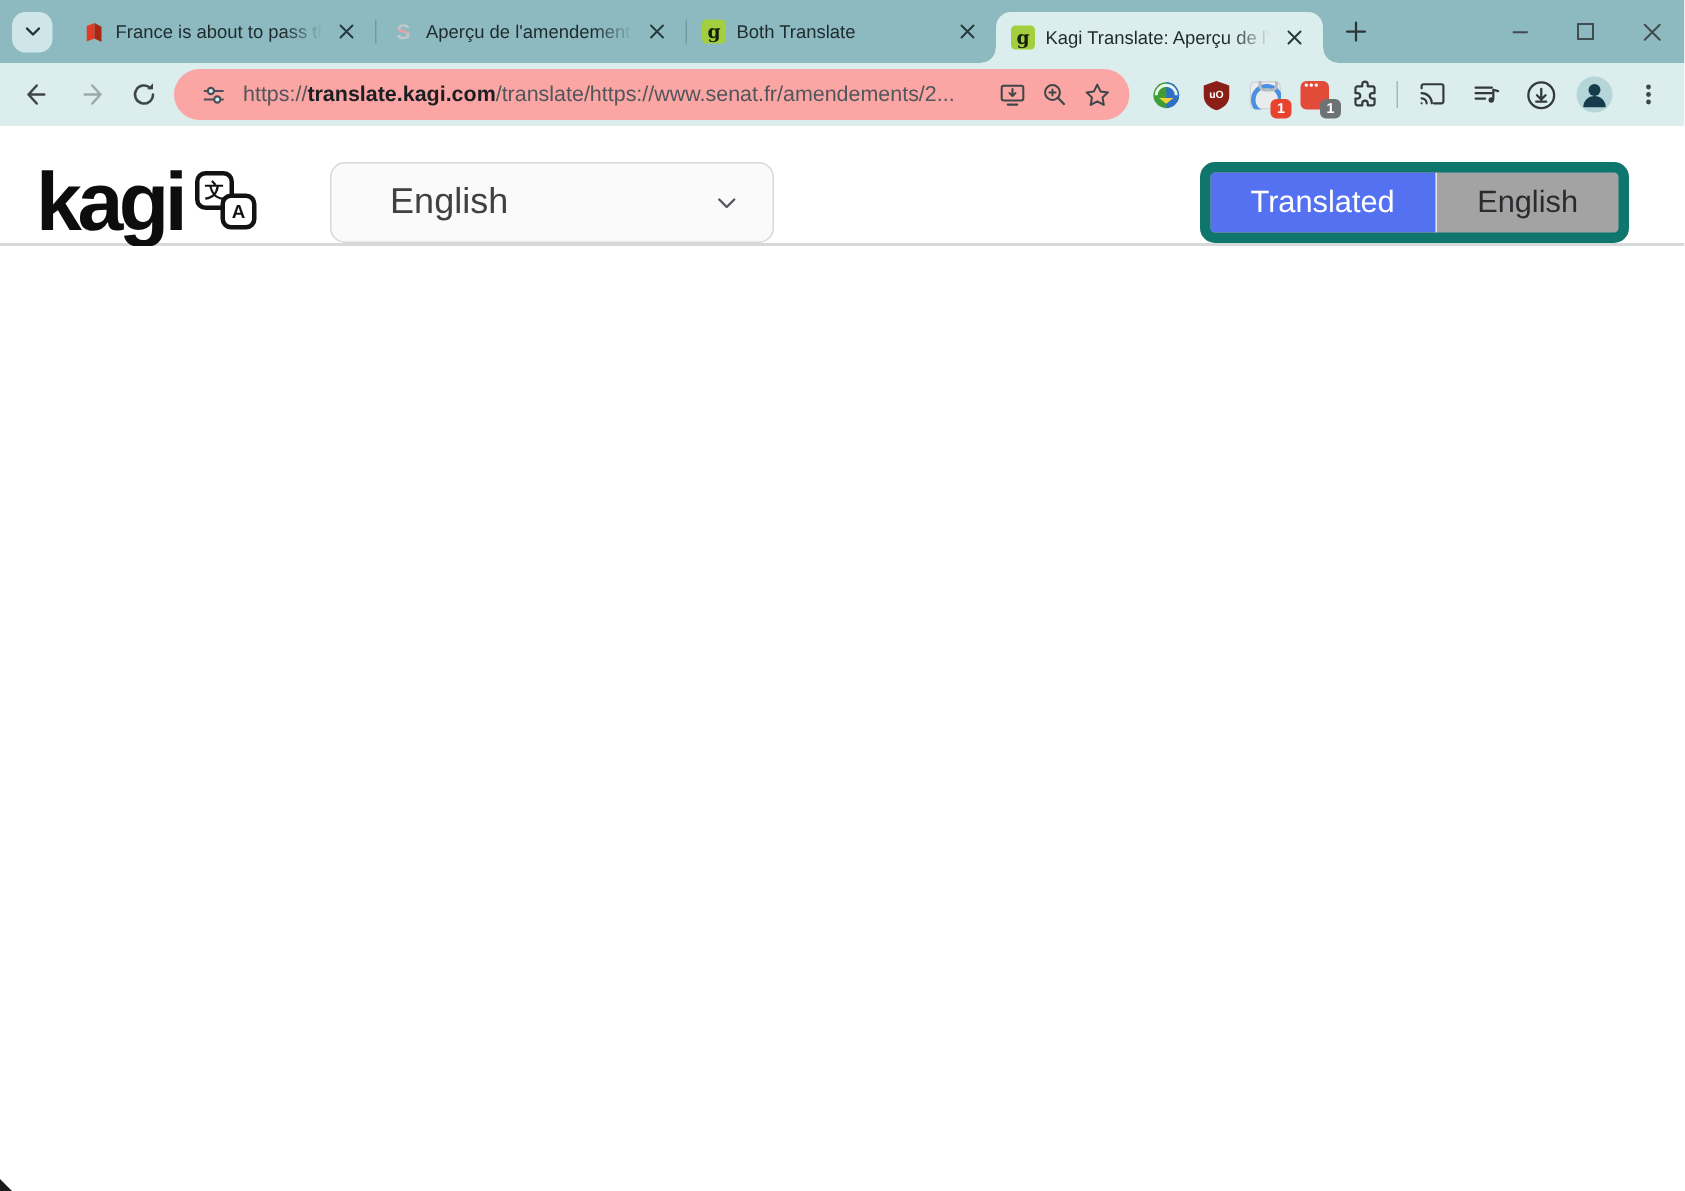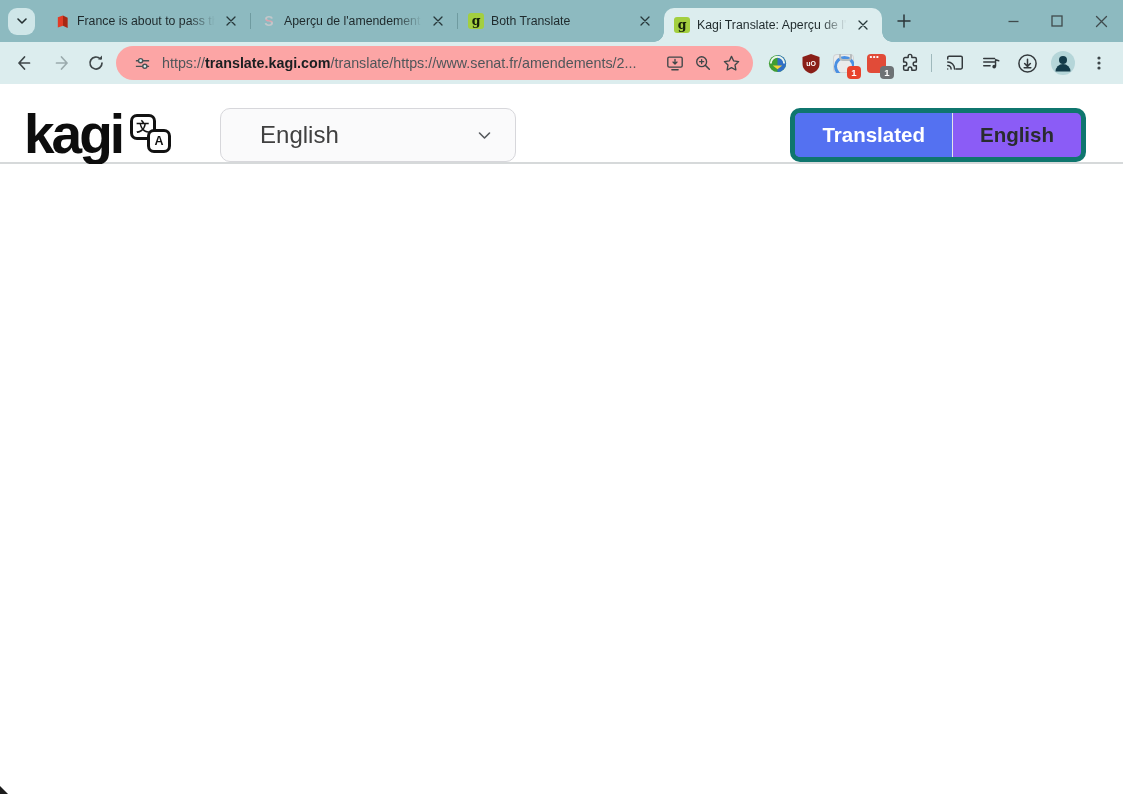--- a/index.html
+++ b/index.html
@@ -51,21 +51,21 @@
   .page { flex:1; background:#fff; display:flex; flex-direction:column; min-height:0; }
   .page-header { height:80px; flex:none; display:flex; align-items:flex-end; padding:0 37px 0 24px; border-bottom:2px solid #d6d9da; background:#fff; }
   .logo { display:flex; align-items:flex-start; flex:none; }
   .wordmark { font-size:55px; font-weight:800; letter-spacing:-3px; color:#0d0d0d; line-height:0.82; }
   .lgl { position:relative; width:42px; height:48px; margin-left:8px; margin-top:2px; flex:none; }
   .lgl .b1, .lgl .b2 { position:absolute; background:#fff; border:3px solid #121212; display:grid; place-items:center; font-weight:700; color:#121212; }
   .lgl .b1 { left:0; top:0; width:26px; height:26px; border-radius:7px; font-size:13px; }
   .lgl .b2 { left:17px; top:15px; width:24px; height:24px; border-radius:7px; font-size:12.5px; font-weight:800; }
   .lang-select { margin-left:48px; width:296px; height:54px; border:1px solid #d7d7db; border-radius:10px; background:#fafafb; display:flex; align-items:center; justify-content:space-between; padding:0 22px 0 26px; flex:none; }
   .lang-value { font-size:24px; color:#404040;margin-left:13px; }
-  .segmented { margin-left:auto; height:54px; display:flex; border:5px solid #0f766e; border-radius:10px; overflow:hidden; background:#8b5cf6; flex:none;font-weight:bold; }
+  .segmented { margin-left:auto; height:54px; display:flex; border:7px solid #0f766e; border-radius:10px; overflow:hidden; background:#a3a3a3; flex:none; }
   .seg { display:flex; align-items:center; justify-content:center; font-size:20.5px; color:#292c2f; padding:0 27px; border-left:1px solid #e4e4e8; cursor:default; }
   .seg:first-child { border-left:none; }
   .seg.selected { background:#5471f1; color:#fff; }
   .content { flex:1; background:#fff; position:relative; }
   .corner-artifact { position:absolute; left:0; bottom:0; width:0; height:0; border-bottom:8px solid #1c1c1c; border-right:8px solid transparent; }
 
   svg { display:block; }
 </style>
 </head>
 <body>

